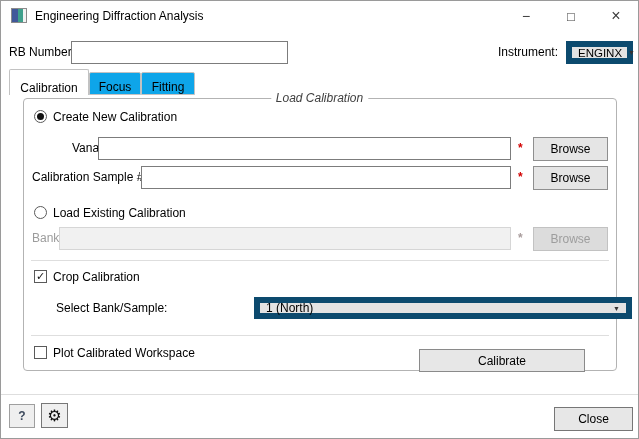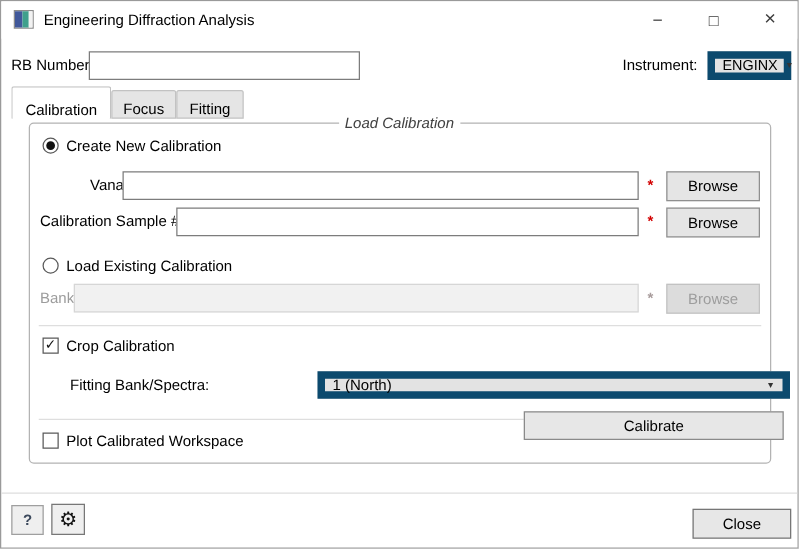--- a/index.html
+++ b/index.html
@@ -28,21 +28,21 @@
   .rb-input{left:70px;top:40px;width:217px;}
   .inst-label{left:497px;top:40px;}
   .combo{background:#e3e3e3;border:6px solid #0c4a6e;display:flex;align-items:center;
     padding:0 6px;cursor:default;}
   .inst-combo{left:565px;top:40px;width:67px;height:23px;font-size:11.5px;}
   .combo .arrow{margin-left:auto;font-size:7px;color:#333;padding-left:6px;}
   
   .tab{display:flex;align-items:flex-end;justify-content:center;font-size:12px;cursor:default;
     border:1px solid #c2c2c2;border-radius:2px 2px 0 0;}
   .tab-active{left:8px;top:68px;width:80px;height:26px;background:#fff;border-bottom:none;z-index:2;}
-  .tab-idle{background:#e5e5e5;height:23px;top:71px;}
+  .tab-idle{background:#0ea5e9;height:23px;top:71px;}
   .tab-focus{left:88px;width:52px;}
   .tab-fitting{left:140px;width:54px;}
   
   .groupbox{left:22px;top:97px;width:594px;height:273px;border:1px solid #b3b3b3;border-radius:4px;}
   .group-title{left:50%;top:97px;transform:translate(-50%,-50%);background:#fff;
     padding:0 5px;color:#404040;font-size:12px;z-index:3;font-style:italic;}
   
   .radio{width:13px;height:13px;border:1px solid #5a5a5a;border-radius:50%;background:#fff;}
   .radio.checked::after{content:"";display:block;width:7px;height:7px;margin:2px;border-radius:50%;background:#111;}
   .check{width:13px;height:13px;border:1px solid #5a5a5a;background:#fff;display:flex;
@@ -133,31 +133,31 @@
     <span>Browse</span>
   </button>
 
   <div class="abs sep" style="left:30px;top:259px;width:578px;"></div>
 
   <div class="abs check" style="left:33px;top:269px;">
     <span>✓</span>
   </div>
   <div class="abs ctl-label" style="left:52px;top:267px;">Crop Calibration</div>
 
-  <div class="abs lbl" style="left:55px;top:296px;height:22px;line-height:22px;">Fitting Bank/Spectra:</div>
+  <div class="abs lbl" style="left:55px;top:296px;height:22px;line-height:22px;">Select Bank/Sample:</div>
   <div class="abs combo" style="left:229px;top:296px;width:378px;height:22px;margin-left:24px;">
     <span>1 (North)</span>
     <span class="arrow">▼</span>
   </div>
 
   <div class="abs sep" style="left:30px;top:334px;width:578px;"></div>
 
   <div class="abs check" style="left:33px;top:345px;"></div>
   <div class="abs ctl-label" style="left:52px;top:343px;">Plot Calibrated Workspace</div>
-  <button class="abs btn" style="left:418px;top:328px;width:208px;height:23px;">
+  <button class="abs btn" style="left:418px;top:348px;width:166px;height:23px;">
     <span>Calibrate</span>
   </button>
 
   <div class="abs sep" style="left:0;top:393px;width:637px;"></div>
   <button class="abs foot-btn" style="left:8px;top:403px;width:26px;height:24px;font-size:12px;font-weight:bold;color:#3d4a5d;">
     <span>?</span>
   </button>
   <button class="abs foot-btn" style="left:40px;top:402px;width:27px;height:25px;border-color:#777;font-size:16px;color:#111;">
     <span>⚙</span>
   </button>

